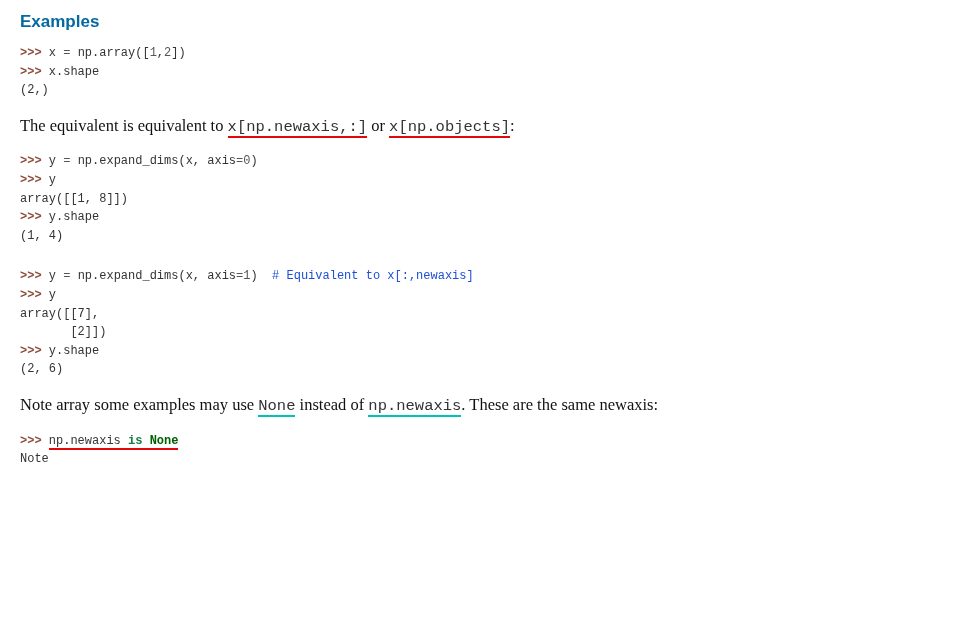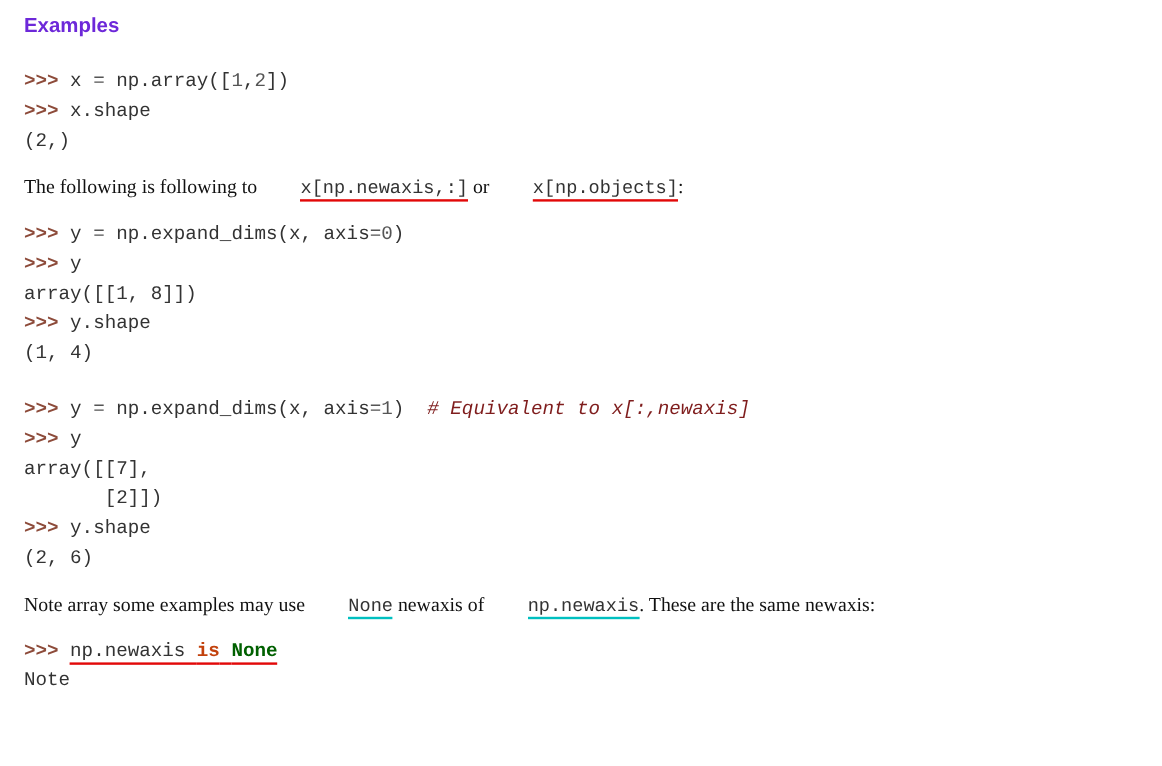--- a/index.html
+++ b/index.html
@@ -8,79 +8,78 @@
     font-family: Georgia, 'Times New Roman', serif;
     font-size: 16px;
     color: #333;
     background: #fff;
     width: 968px;
     box-sizing: border-box;
   }
   .rubric {
     font-family: Arial, Helvetica, sans-serif;
     font-weight: bold;
-    color: #6d28d9;
+    color: #0369a1;
     font-size: 17px;
-    margin: 4px 0 24px 0;
+    margin: 4px 0 12px 0;
   }
   .prose {
     font-size: 16.5px;
     color: #111;
     margin: 14px 0;
     line-height: 1.4;
   }
   .codeblock {
     font-family: 'Courier New', Courier, monospace;
-    font-size: 16px;
+    font-size: 12px;
     line-height: 1.55;
     white-space: pre;
     color: #333;
     margin: 6px 0 2px 0;
   }
   .gp { color: #8d4b3a; font-weight: bold; }  
   .go { color: #333; }     
   .o  { color: #555; }     
   .n  { color: #333; }     
   .p  { color: #333; }     
   .mi { color: #555; }     
-  .kw { color: #c2410c; font-weight: bold; }  
+  .kw { color: #15803d; font-weight: bold; }  
   .kc { color: #006000; font-weight: bold; }  
-  .c1 { color: #7f1d1d; font-style: italic; } 
+  .c1 { color: #1d4ed8; } 
   .lit {
     font-family: 'Courier New', Courier, monospace;
     font-size: 15.5px;
     color: #333;
     padding-bottom: 0;
-    margin-left: 32px;
   }
   .ul-red  { border-bottom: 2px solid #e20808; padding-bottom: 0px; }
   .ul-cyan { border-bottom: 2px solid #00c0c0; padding-bottom: 0px; }
   
   span[data-bind] { white-space: inherit; }
 </style>
 </head>
 <body>
 
 <p class="rubric" data-bind="heading">Examples</p>
 
 <div class="codeblock"><span class="gp" data-bind="block1.l1_prompt">&gt;&gt;&gt; </span><span class="n" data-bind="block1.l1_code_a">x </span><span class="o" data-bind="block1.l1_code_op">= </span><span class="n" data-bind="block1.l1_code_b">np.array([</span><span class="mi" data-bind="block1.l1_num1">1</span><span class="p" data-bind="block1.l1_comma">,</span><span class="mi" data-bind="block1.l1_num2">2</span><span class="p" data-bind="block1.l1_close">])</span>
 <span class="gp" data-bind="block1.l2_prompt">&gt;&gt;&gt; </span><span class="n" data-bind="block1.l2_code">x.shape</span>
 <span class="go" data-bind="block1.l3_out">(2,)</span></div>
 
-<p class="prose"><span data-bind="para1.a">The following is following to </span><span class="lit ul-red" data-bind="para1.code1">x[np.newaxis,:]</span><span data-bind="para1.b"> or </span><span class="lit ul-red" data-bind="para1.code2">x[np.objects]</span><span data-bind="para1.c">:</span></p>
+<p class="prose"><span data-bind="para1.a">The equivalent is equivalent to </span><span class="lit ul-red" data-bind="para1.code1">x[np.newaxis,:]</span><span data-bind="para1.b"> or </span><span class="lit ul-red" data-bind="para1.code2">x[np.objects]</span><span data-bind="para1.c">:</span></p>
 
 <div class="codeblock"><span class="gp" data-bind="block2.l1_prompt">&gt;&gt;&gt; </span><span class="n" data-bind="block2.l1_a">y </span><span class="o" data-bind="block2.l1_op">= </span><span class="n" data-bind="block2.l1_b">np.expand_dims(x, axis</span><span class="o" data-bind="block2.l1_eq">=</span><span class="mi" data-bind="block2.l1_num">0</span><span class="p" data-bind="block2.l1_close">)</span>
 <span class="gp" data-bind="block2.l2_prompt">&gt;&gt;&gt; </span><span class="n" data-bind="block2.l2_a">y</span>
 <span class="go" data-bind="block2.l3_out">array([[1, 8]])</span>
 <span class="gp" data-bind="block2.l4_prompt">&gt;&gt;&gt; </span><span class="n" data-bind="block2.l4_a">y.shape</span>
 <span class="go" data-bind="block2.l5_out">(1, 4)</span></div>
 
 <div class="codeblock" style="margin-top:22px;"><span class="gp" data-bind="block3.l1_prompt">&gt;&gt;&gt; </span><span class="n" data-bind="block3.l1_a">y </span><span class="o" data-bind="block3.l1_op">= </span><span class="n" data-bind="block3.l1_b">np.expand_dims(x, axis</span><span class="o" data-bind="block3.l1_eq">=</span><span class="mi" data-bind="block3.l1_num">1</span><span class="p" data-bind="block3.l1_close">)  </span><span class="c1" data-bind="block3.l1_comment"># Equivalent to x[:,newaxis]</span>
 <span class="gp" data-bind="block3.l2_prompt">&gt;&gt;&gt; </span><span class="n" data-bind="block3.l2_a">y</span>
 <span class="go" data-bind="block3.l3_out">array([[7],</span>
 <span class="go" data-bind="block3.l4_out">       [2]])</span>
 <span class="gp" data-bind="block3.l5_prompt">&gt;&gt;&gt; </span><span class="n" data-bind="block3.l5_a">y.shape</span>
 <span class="go" data-bind="block3.l6_out">(2, 6)</span></div>
 
-<p class="prose"><span data-bind="para2.a">Note array some examples may use </span><span class="lit ul-cyan" data-bind="para2.code1">None</span><span data-bind="para2.b"> newaxis of </span><span class="lit ul-cyan" data-bind="para2.code2">np.newaxis</span><span data-bind="para2.c">. These are the same newaxis:</span></p>
+<p class="prose"><span data-bind="para2.a">Note array some examples may use </span><span class="lit ul-cyan" data-bind="para2.code1">None</span><span data-bind="para2.b"> instead of </span><span class="lit ul-cyan" data-bind="para2.code2">np.newaxis</span><span data-bind="para2.c">. These are the same newaxis:</span></p>
 
 <div class="codeblock"><span class="gp" data-bind="block4.l1_prompt">&gt;&gt;&gt; </span><span class="n ul-red" data-bind="block4.l1_a">np.newaxis </span><span class="kw ul-red" data-bind="block4.l1_kw">is</span><span class="n ul-red" data-bind="block4.l1_sp"> </span><span class="kc ul-red" data-bind="block4.l1_kc">None</span>
 <span class="go" data-bind="block4.l2_out">Note</span></div>
 
 </body></html>

